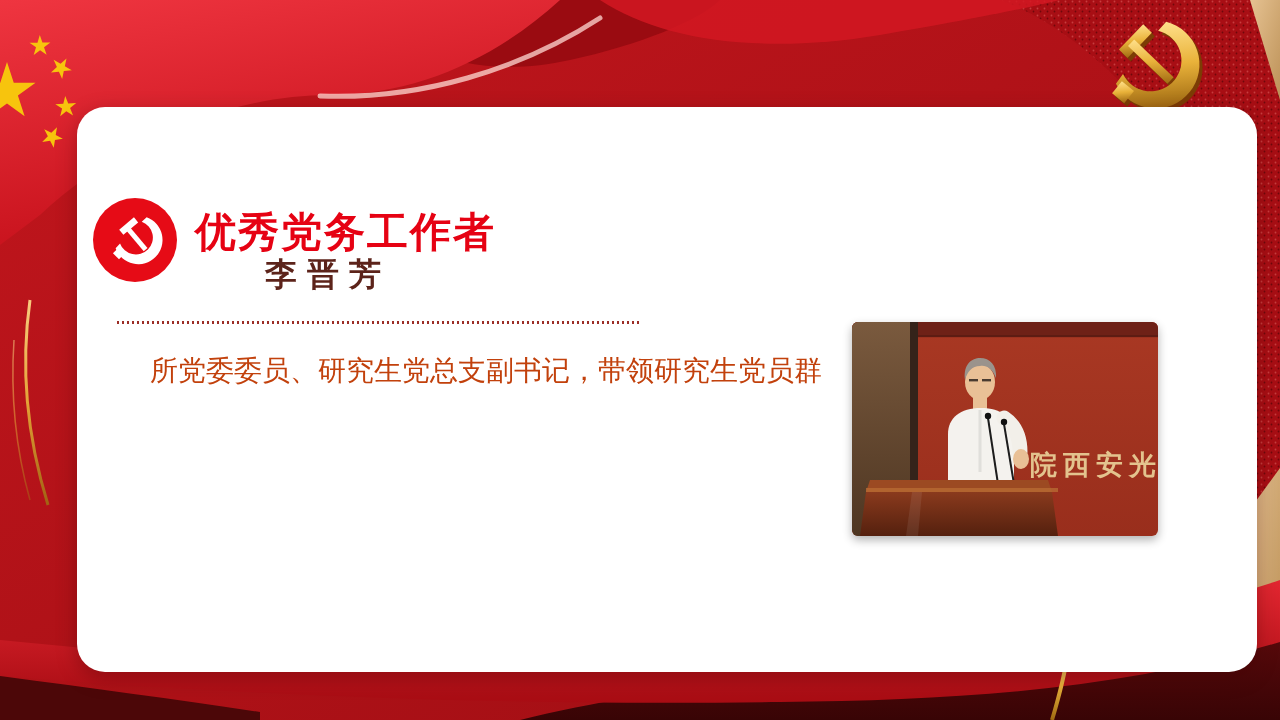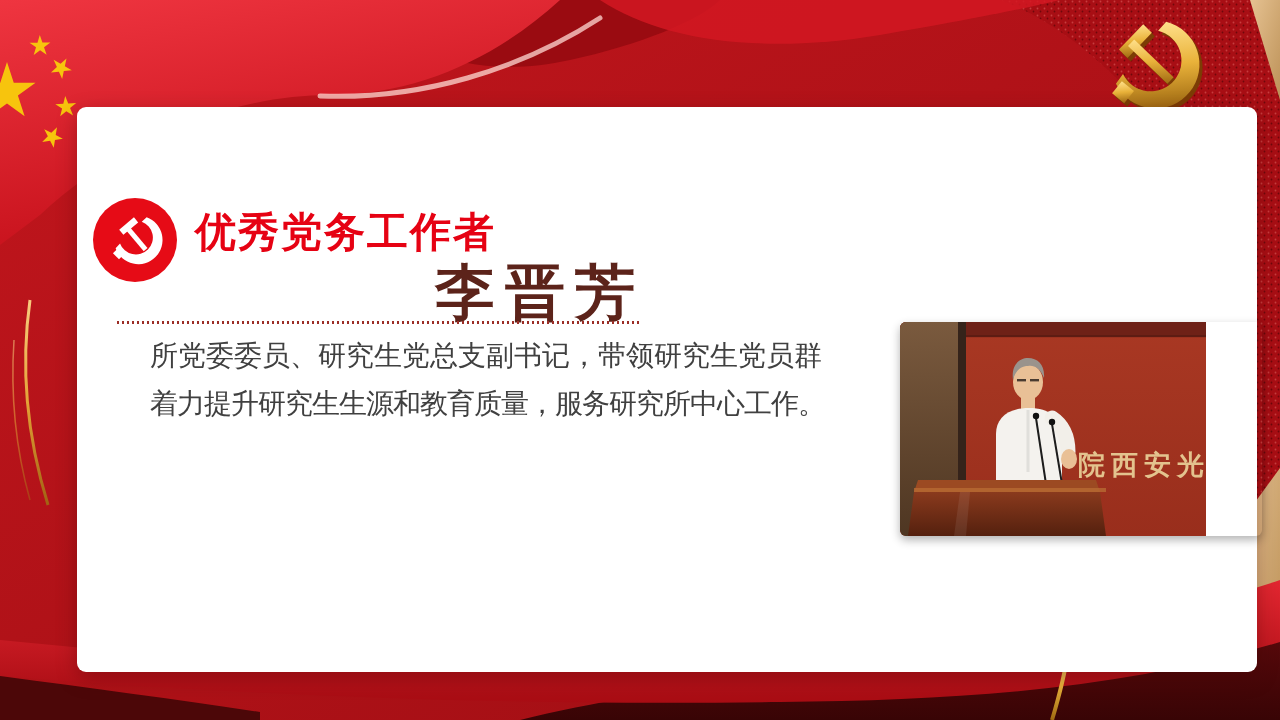--- a/index.html
+++ b/index.html
@@ -4,50 +4,49 @@
 <style>
   html,body{margin:0;padding:0;background:#222;}
   .stage{
     position:relative;width:1280px;height:720px;overflow:hidden;
     font-family:"Liberation Sans", sans-serif;
     background:#b5101a;
   }
   .bg{position:absolute;left:0;top:0;width:1280px;height:720px;display:block;}
   .card{
     position:absolute;left:77px;top:107px;width:1180px;height:565px;
-    background:#ffffff;border-radius:9px;
+    background:#ffffff;border-radius:28px;
     box-shadow:0 6px 20px rgba(70,0,0,.35);
   }
   .badge{position:absolute;left:16px;top:91px;width:84px;height:84px;}
   .title{
     position:absolute;left:118px;top:98px;
     font-size:41px;font-weight:900;letter-spacing:2px;
     color:#e60213;white-space:nowrap;
   }
   .name{
-    position:absolute;left:208px;top:146px;width:360px;text-align:right;
+    position:absolute;left:188px;top:146px;width:360px;text-align:left;
     font-family:"Liberation Serif","DejaVu Serif",serif;
-    font-size:60px;font-weight:bold;letter-spacing:10px;
+    font-size:32px;font-weight:bold;letter-spacing:10px;
     color:#5c231a;white-space:nowrap;
   }
   .dotline{
     position:absolute;left:40px;top:214px;width:524px;height:3px;
     background-image:repeating-linear-gradient(90deg,#9b2d26 0 2px,transparent 2px 5px);
   }
   .bio{
-    position:absolute;left:73px;top:225px;width:700px;
-    font-size:28px;color:#404040;font-family:Liberation Serif, serif;
+    position:absolute;left:73px;top:240px;width:700px;
+    font-size:28px;color:#c2410c;font-family:Liberation Serif, serif;
   }
   .bio .line{height:48px;line-height:48px;white-space:nowrap;}
   .bio .line.tight{letter-spacing:-1px;}
   .photo{
-    position:absolute;left:775px;top:215px;width:362px;height:214px;
+    position:absolute;left:775px;top:215px;width:306px;height:214px;
     border-radius:6px;overflow:hidden;
     box-shadow:0 4px 10px rgba(0,0,0,.3);
-    margin-left:48px;
   }
   .photo svg{display:block;width:306px;height:214px;}
 </style>
 </head>
 <body>
 
 <div class="stage">
 
   <svg class="bg" viewBox="0 0 1280 720" xmlns="http://www.w3.org/2000/svg">
     <defs>
@@ -136,21 +135,20 @@
       <circle cx="50" cy="50" r="50" fill="#e60b16"></circle>
       <use href="#hs" fill="#ffffff" transform="translate(54,50) scale(0.72) translate(-50,-50)"></use>
     </svg>
 
     <div class="title">优秀党务工作者</div>
     <div class="name">李晋芳</div>
     <div class="dotline"></div>
 
     <div class="bio">
       <div class="line">所党委委员、研究生党总支副书记，带领研究生党员群</div>
-      <div class="line tight">着力提升研究生生源和教育质量，服务研究所中心工作。</div>
     </div>
 
     <div class="photo">
       <svg viewBox="0 0 306 214" xmlns="http://www.w3.org/2000/svg">
         <defs>
           <linearGradient id="pWood" x1="0" y1="0" x2="0" y2="1">
             <stop offset="0" stop-color="#7a5a3e"></stop>
               <stop offset="1" stop-color="#4e3622"></stop>
           </linearGradient>
           <linearGradient id="pWall" x1="0" y1="0" x2="0" y2="1">

